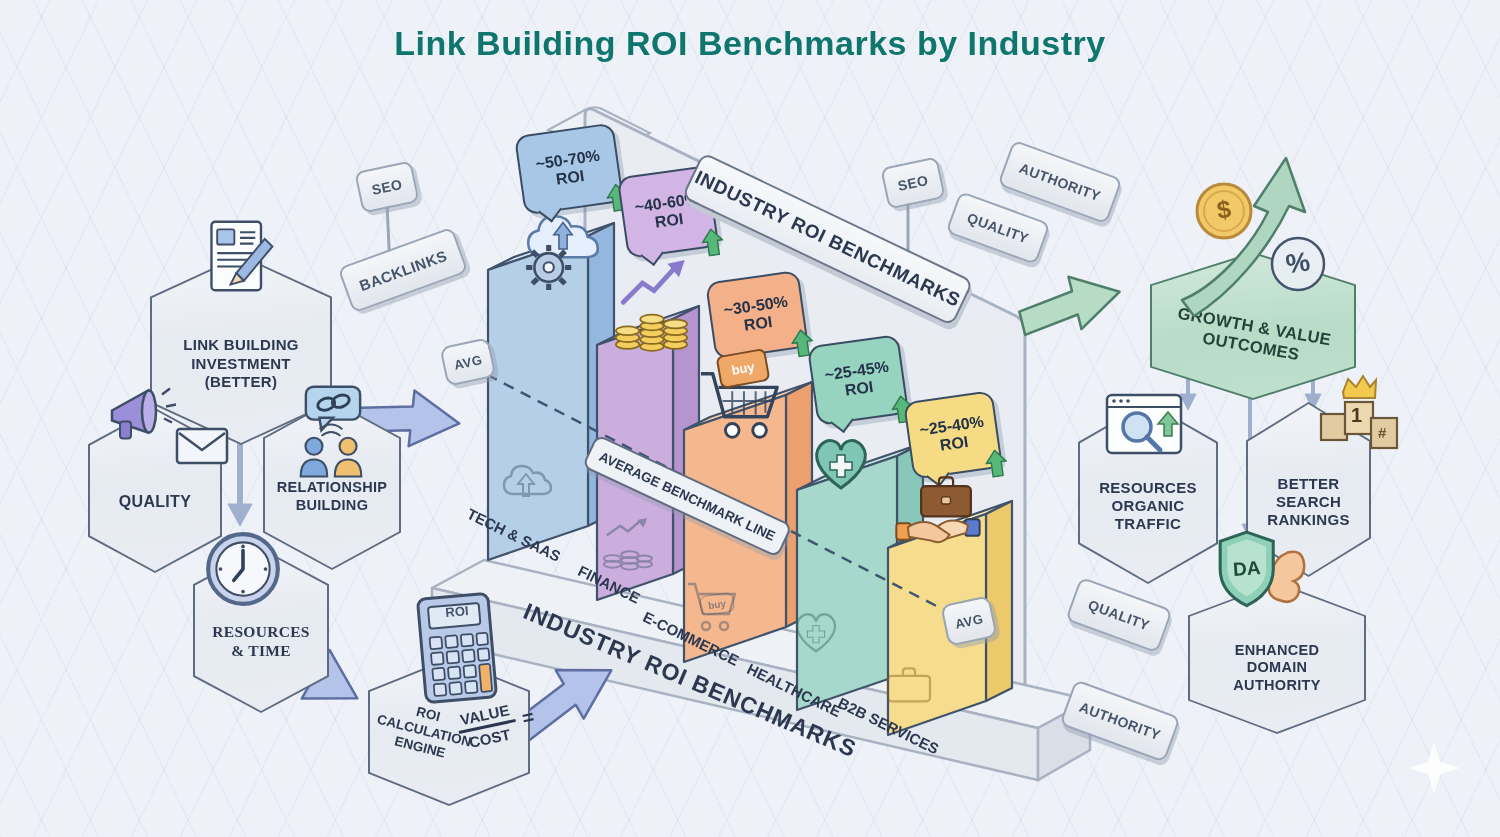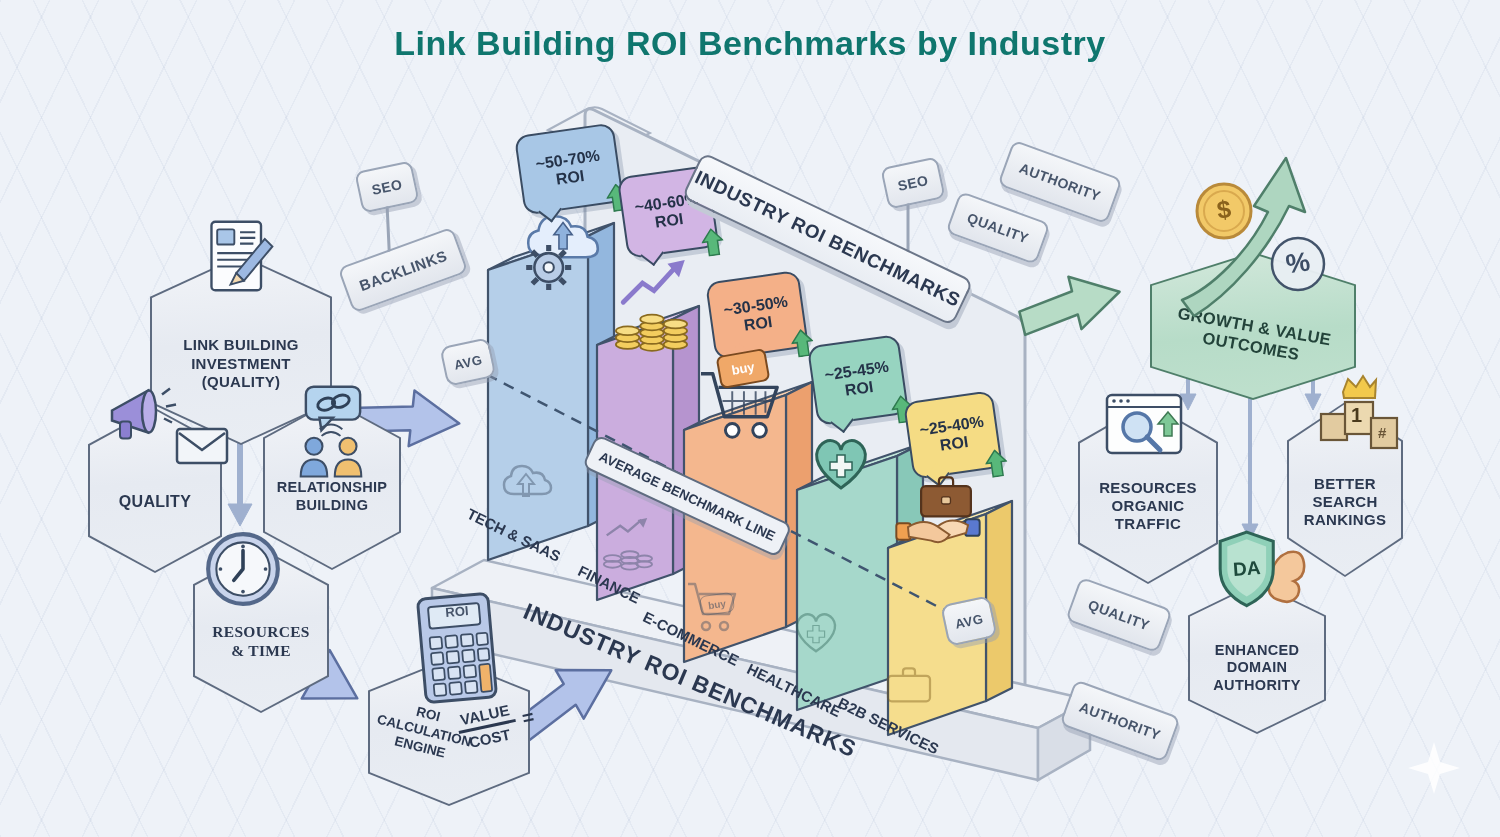--- a/index.html
+++ b/index.html
@@ -112,21 +112,21 @@
       <polygon points="1305,394 1321,394 1313,410"></polygon>
     </g>
   </svg>
 
   <div class="title">Link Building ROI Benchmarks by Industry</div>
 
   <div class="hexbox" style="left:150px;top:255px;width:182px;height:190px;">
     <div class="inner"></div>
     <div class="lbl" style="font-size:15px;">LINK BUILDING
 INVESTMENT
-(QUALITY)</div>
+(BETTER)</div>
   </div>
   <div class="hexbox" style="left:88px;top:408px;width:134px;height:165px;">
     <div class="inner"></div>
     <div class="lbl" style="font-size:16px;">QUALITY</div>
   </div>
   <div class="hexbox" style="left:263px;top:400px;width:138px;height:170px;">
     <div class="inner"></div>
     <div class="lbl" style="font-size:14.5px;">RELATIONSHIP
 BUILDING</div>
   </div>
@@ -154,26 +154,26 @@
     <div class="inner"></div>
     <div class="lbl" style="font-size:16.5px;transform:translateY(-50%) rotate(10deg);color:#23433a;">GROWTH &amp; VALUE
 OUTCOMES</div>
   </div>
   <div class="hexbox" style="left:1078px;top:402px;width:140px;height:182px;">
     <div class="inner"></div>
     <div class="lbl" style="font-size:15px;">RESOURCES
 ORGANIC
 TRAFFIC</div>
   </div>
-  <div class="hexbox" style="left:1287px;top:402px;width:116px;height:175px;">
+  <div class="hexbox" style="left:1246px;top:402px;width:125px;height:175px;">
     <div class="inner"></div>
     <div class="lbl" style="font-size:15px;">BETTER SEARCH
 RANKINGS</div>
   </div>
-  <div class="hexbox" style="left:1188px;top:582px;width:138px;height:152px;">
+  <div class="hexbox" style="left:1188px;top:582px;width:138px;height:152px;padding-left:40px;">
     <div class="inner"></div>
     <div class="lbl" style="font-size:14.5px;">ENHANCED
 DOMAIN
 AUTHORITY</div>
   </div>
 
   <svg id="svg-over" class="layer" viewBox="0 0 1500 837">
     <path d="M1182,300 C1212,288 1248,252 1268,212 L1254,206 L1286,158 L1305,212 L1289,206 C1267,252 1230,294 1194,316 Z" fill="#aed6c0" stroke="#4f7f6a" stroke-width="2.5" stroke-linejoin="round"></path>
     <circle cx="1224" cy="211" r="27" fill="#f2c968" stroke="#b98a3a" stroke-width="3"></circle>
     <circle cx="1224" cy="211" r="20" fill="none" stroke="#d9a94e" stroke-width="2"></circle>

